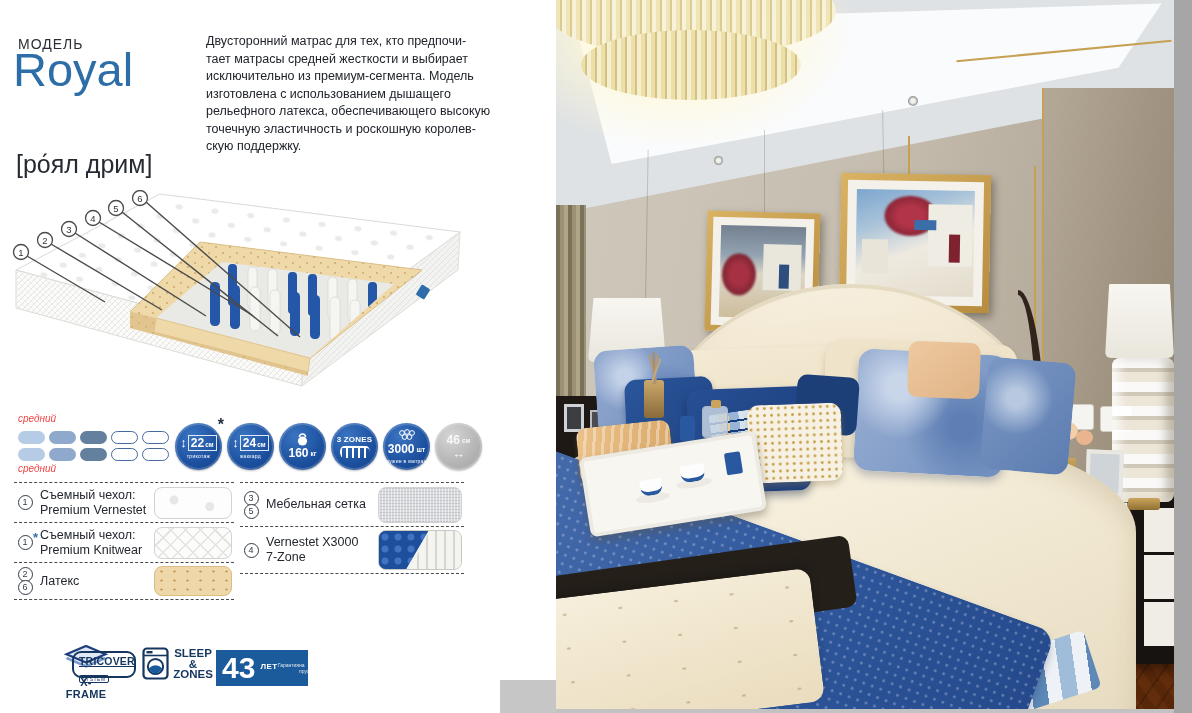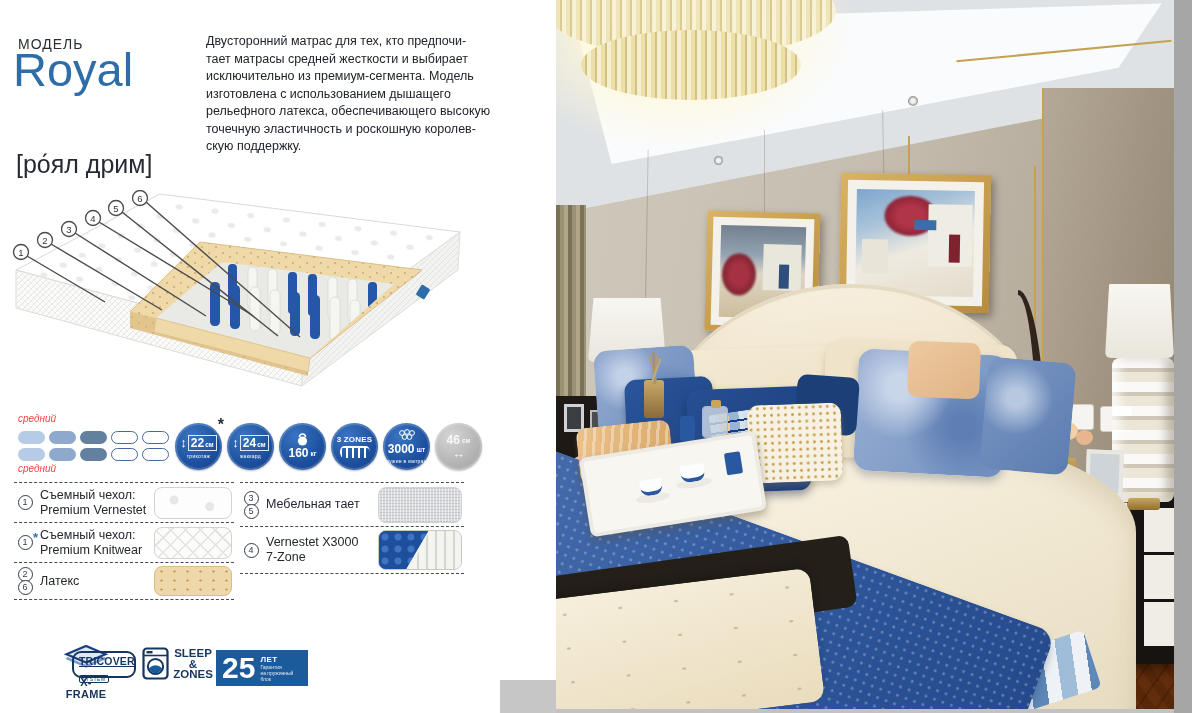--- a/index.html
+++ b/index.html
@@ -78,21 +78,21 @@
               padding:2px 5px 1px; color:#15365e; }
   .tricover-label { font-size:10.5px; font-weight:bold; letter-spacing:0.2px;text-decoration:underline; }
   .tricover-sub { display:inline-block; font-size:5px; border:1px solid #15365e; padding:0 2px;
                   border-radius:2px; margin-top:0.5px; letter-spacing:0.5px; }
   .washer { left:142px; top:647px; }
   .sleepclean { left:172px; top:648px; font-size:11.5px; font-weight:bold; color:#15365e;
                 line-height:10.5px; text-align:center; width:42px; }
   .warranty { left:216px; top:650px; width:92px; height:36px; background:#1b5a9b; color:#fff;
               display:flex; align-items:center; padding:2px 6px; gap:5px; }
   .w-num { font-size:30px; font-weight:bold; line-height:30px; }
-  .w-col { display:flex; flex-direction:column; }
+  .w-col { display:flex; }
   .w-unit { font-size:8px; font-weight:bold; letter-spacing:0.5px; }
   .w-note { font-size:5px; line-height:6px; opacity:0.85; }
 
   
   .photo { left:556px; top:0; width:618px; height:713px; overflow:hidden;
            background:linear-gradient(100deg,#cfc9bd 0%,#c6beb0 45%,#b5ab9b 75%,#a89d8c 100%); }
   .ph { position:absolute; }
   .gray-strip { left:1174px; top:0; width:18px; height:713px; background:#a6a6a6; }
   .gray-corner { left:500px; top:680px; width:56px; height:33px; background:#c6c6c6; }
   .gray-bottom { left:556px; top:709px; width:618px; height:4px; background:#c2c2c2; }
@@ -305,21 +305,21 @@
       <span class="swatch sw-latex"></span>
     </div>
   </div>
 
   <div class="legend-col" style="left:240px; top:482px; width:224px;">
     <div class="lrow" style="height:44px;">
       <span class="nums">
           <span class="ncirc">3</span>
         <span class="ncirc">5</span>
         </span>
-      <span class="ltext">Мебельная тает</span>
+      <span class="ltext">Мебельная сетка</span>
       <span class="swatch sw-mesh"></span>
     </div>
     <div class="lrow last" style="height:48px;">
       <span class="nums">
           <span class="ncirc">4</span>
         </span>
       <span class="ltext"><span>Vernestet X3000</span><br>
         <span>7-Zone</span></span>
       <span class="swatch sw-springs">
         <span class="blue"></span>
@@ -347,21 +347,21 @@
       <circle cx="13.5" cy="19.5" r="7.6" fill="none" stroke="#15365e" stroke-width="2"></circle>
       <path d="M6.6 21.5 Q13.5 15 20.4 21.5 Q17 26.6 13.5 26.6 Q9.5 26.6 6.6 21.5 Z" fill="#1b5a9b"></path>
     </svg>
   </div>
   <div class="abs sleepclean">
     <div>SLEEP</div>
     <div>&amp;</div>
     <div>ZONES</div>
   </div>
   <div class="abs warranty">
-    <span class="w-num">25</span>
+    <span class="w-num">43</span>
     <span class="w-col">
       <span class="w-unit">ЛЕТ</span>
       <span class="w-note">Гарантия</span>
       <span class="w-note">на пружинный</span>
       <span class="w-note">блок</span>
     </span>
   </div>
 
   <div class="abs gray-corner"></div>
   <div class="abs photo">

